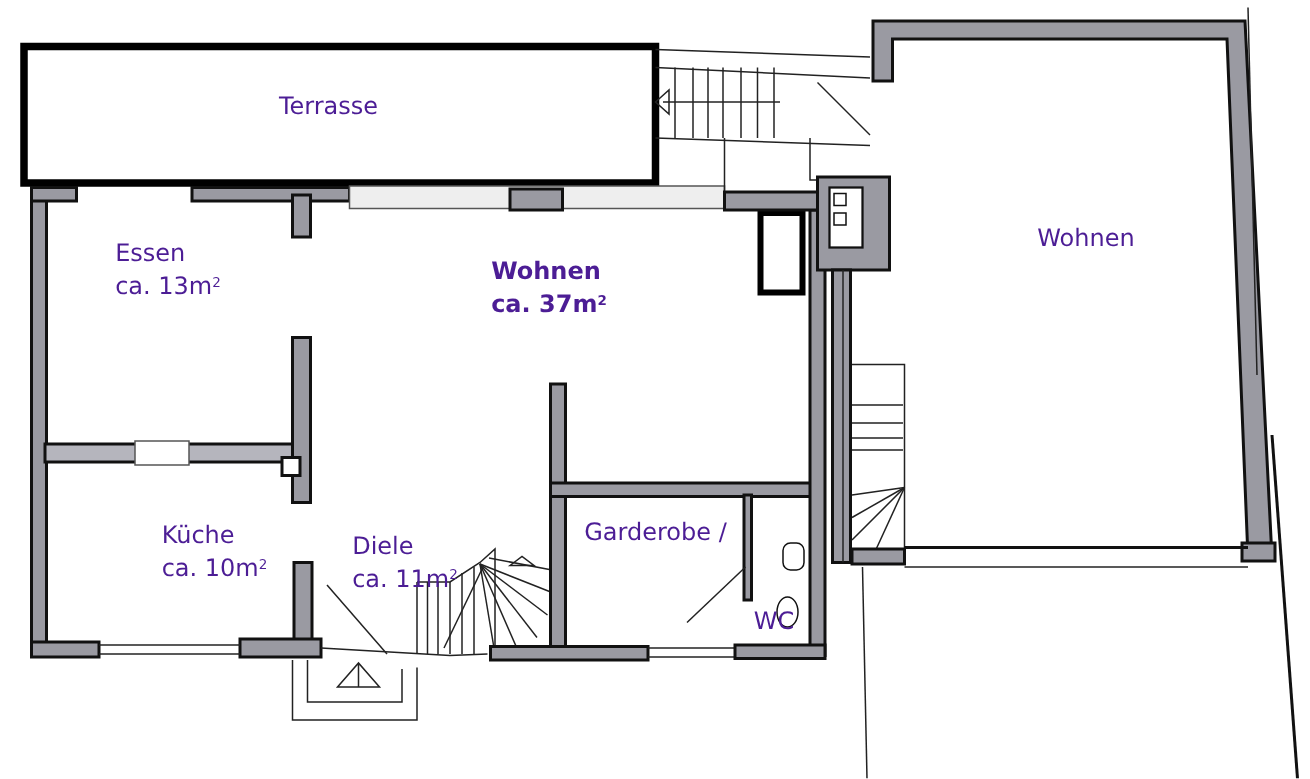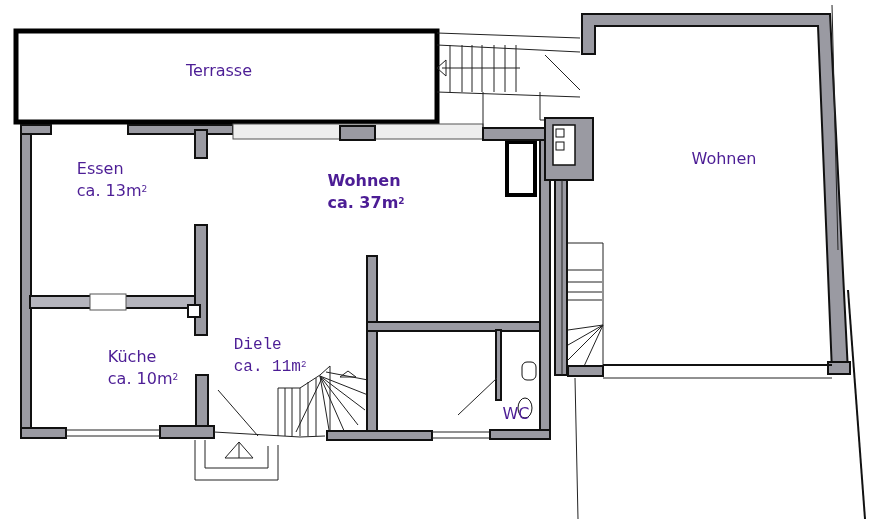--- a/index.html
+++ b/index.html
@@ -132,24 +132,25 @@
   <span class="sub"><span>ca. 13m</span><sup>2</sup></span>
 </div>
 <div class="lbl" style="left:366px;top:170px;font-weight:bold;">
   <span class="sub">Wohnen</span>
   <span class="sub"><span>ca. 37m</span><sup>2</sup></span>
 </div>
 <div class="lbl" style="left:110px;top:346px;margin-left:33px;">
   <span class="sub">Küche</span>
   <span class="sub"><span>ca. 10m</span><sup>2</sup></span>
 </div>
-<div class="lbl" style="left:270px;top:334px;font-family:Liberation Mono, monospace;">
+<div class="lbl" style="left:270px;top:353px;">
   <span class="sub">Diele</span>
   <span class="sub"><span>ca. 11m</span><sup>2</sup></span>
 </div>
 <div class="lbl" style="left:437px;top:344px;">
+  <span class="sub">Garderobe /</span>
 </div>
 <div class="lbl" style="left:516px;top:380px;margin-top:23px;">
   <span>WC</span>
 </div>
 <div class="lbl" style="left:724px;top:148px;">
   <span>Wohnen</span>
 </div>
 
 </body></html>

